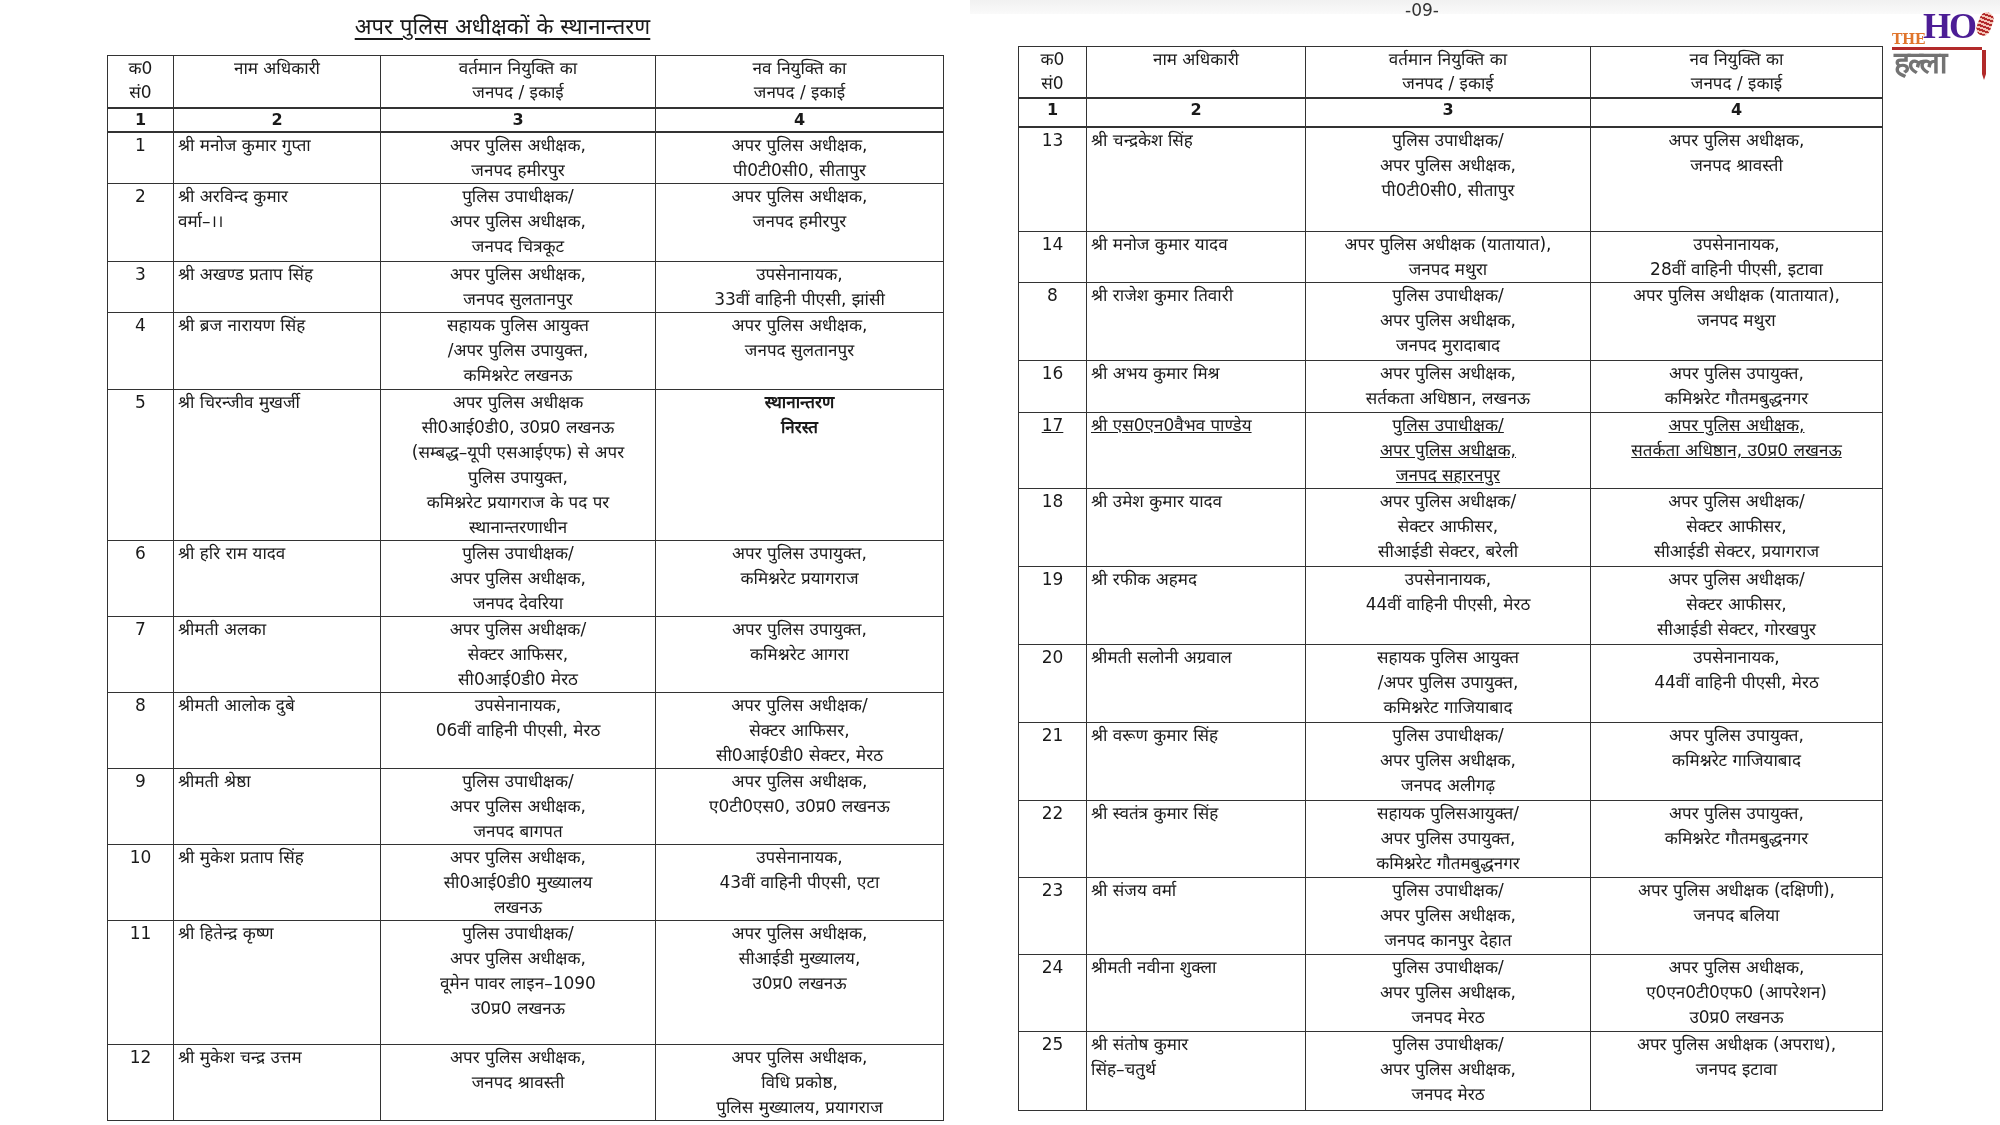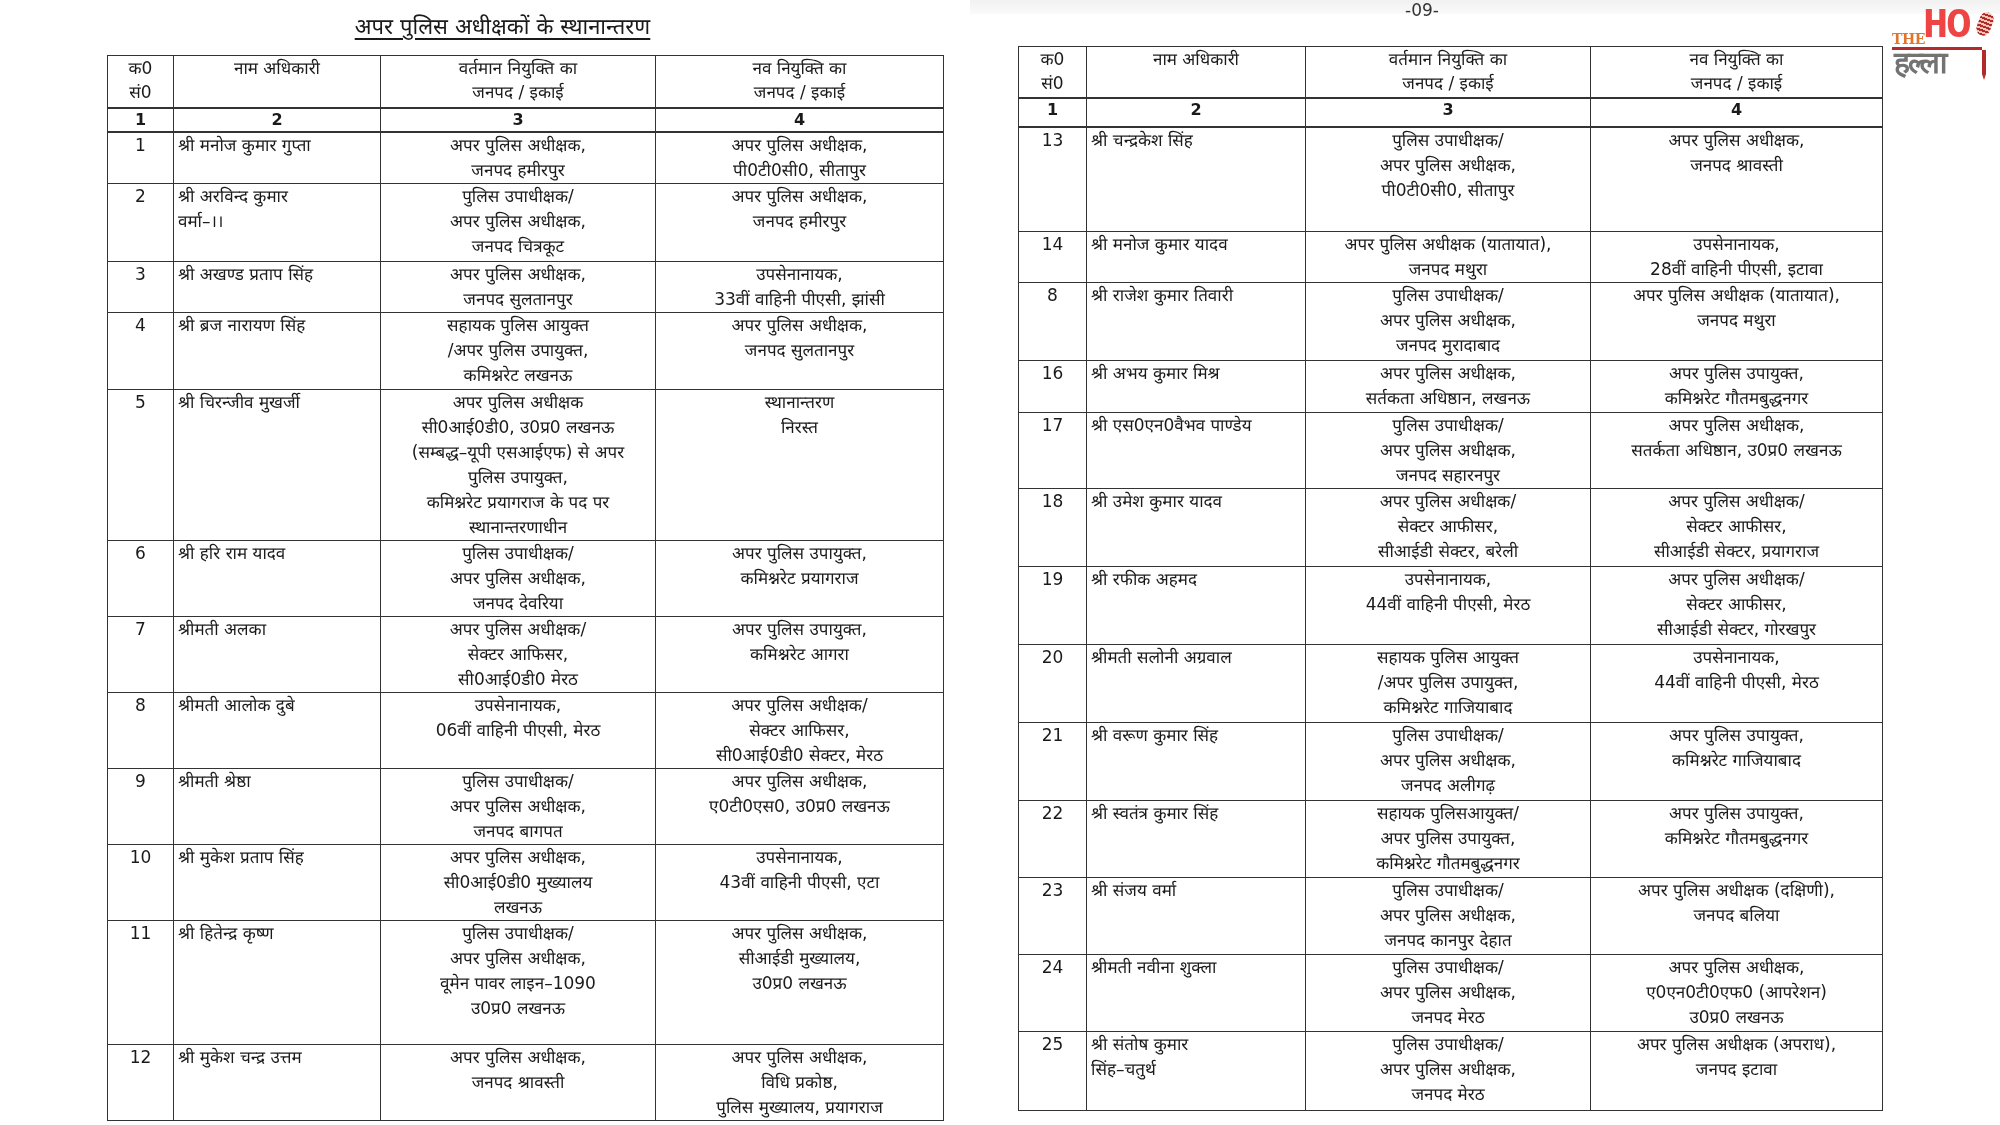--- a/index.html
+++ b/index.html
@@ -33,29 +33,29 @@
   }
   table.grid th { text-align:center; line-height:24px; padding-top:0; }
   table.grid tr.colnum td {
     text-align:center; font-weight:bold; font-size:16px; line-height:22px;
     border-bottom:2.5px solid #333;
   }
   table.grid tr.head th { border-bottom:2.5px solid #333; }
   td.sn { text-align:center; }
   td.name { text-align:left; padding-left:8px; }
   td.cur, td.new { text-align:center; white-space:pre-line; }
-  td.new.bold { font-weight:normal; }
+  td.new.bold { font-weight:bold; }
   #tbl-left { left:107px; top:55px; width:836px; }
   #tbl-right { left:1018px; top:46px; width:864px; }
 
   .logo { position:absolute; left:1890px; top:6px; width:108px; height:82px; }
   .logo .the { position:absolute; left:2px; top:25px; font-family:"DejaVu Serif", serif;
                font-weight:bold; font-size:14px; color:#e0752c; letter-spacing:-0.5px; }
-  .logo .ho { position:absolute; left:33px; top:2px; font-family:Liberation Mono, monospace;
-              font-weight:bold; font-size:42px; color:#ef4444; letter-spacing:-2px; line-height:36px; }
+  .logo .ho { position:absolute; left:33px; top:2px; font-family:Liberation Serif, serif;
+              font-weight:bold; font-size:36px; color:#4c1d95; letter-spacing:-2px; line-height:36px; }
   .logo .halla { position:absolute; left:4px; top:40px; font-weight:bold; font-size:30px;
                  color:#737373; line-height:34px; letter-spacing:-2px; }
   .logo .bar { position:absolute; left:2px; top:41px; width:90px; height:3px; background:#b22a2a; }
   .logo .mic { position:absolute; left:88px; top:6px; width:14px; height:24px; border-radius:7px;
                background:repeating-linear-gradient(0deg,#b22a2a 0 2px,#f3c3b5 2px 4px); transform:rotate(20deg); }
   .logo .pen { position:absolute; left:92px; top:44px; width:4px; height:30px; background:#b22a2a;
                clip-path:polygon(0 0,100% 0,100% 80%,50% 100%,0 80%); }
 </style>
 </head>
 <body>
@@ -257,21 +257,21 @@
 जनपद मथुरा</td>
       </tr>
       <tr style="height: 52px;">
         <td class="sn">16</td>
         <td class="name" style="white-space: pre-line;">श्री अभय कुमार मिश्र</td>
         <td class="cur">अपर पुलिस अधीक्षक,
 सर्तकता अधिष्ठान, लखनऊ</td>
         <td class="new">अपर पुलिस उपायुक्त,
 कमिश्नरेट गौतमबुद्धनगर</td>
       </tr>
-      <tr style="height: 67px;">
+      <tr style="height: 67px; text-decoration: underline;">
         <td class="sn">17</td>
         <td class="name" style="white-space: pre-line;">श्री एस0एन0वैभव पाण्डेय</td>
         <td class="cur">पुलिस उपाधीक्षक/
 अपर पुलिस अधीक्षक,
 जनपद सहारनपुर</td>
         <td class="new">अपर पुलिस अधीक्षक,
 सतर्कता अधिष्ठान, उ0प्र0 लखनऊ</td>
       </tr>
       <tr style="height: 78px;">
         <td class="sn">18</td>

